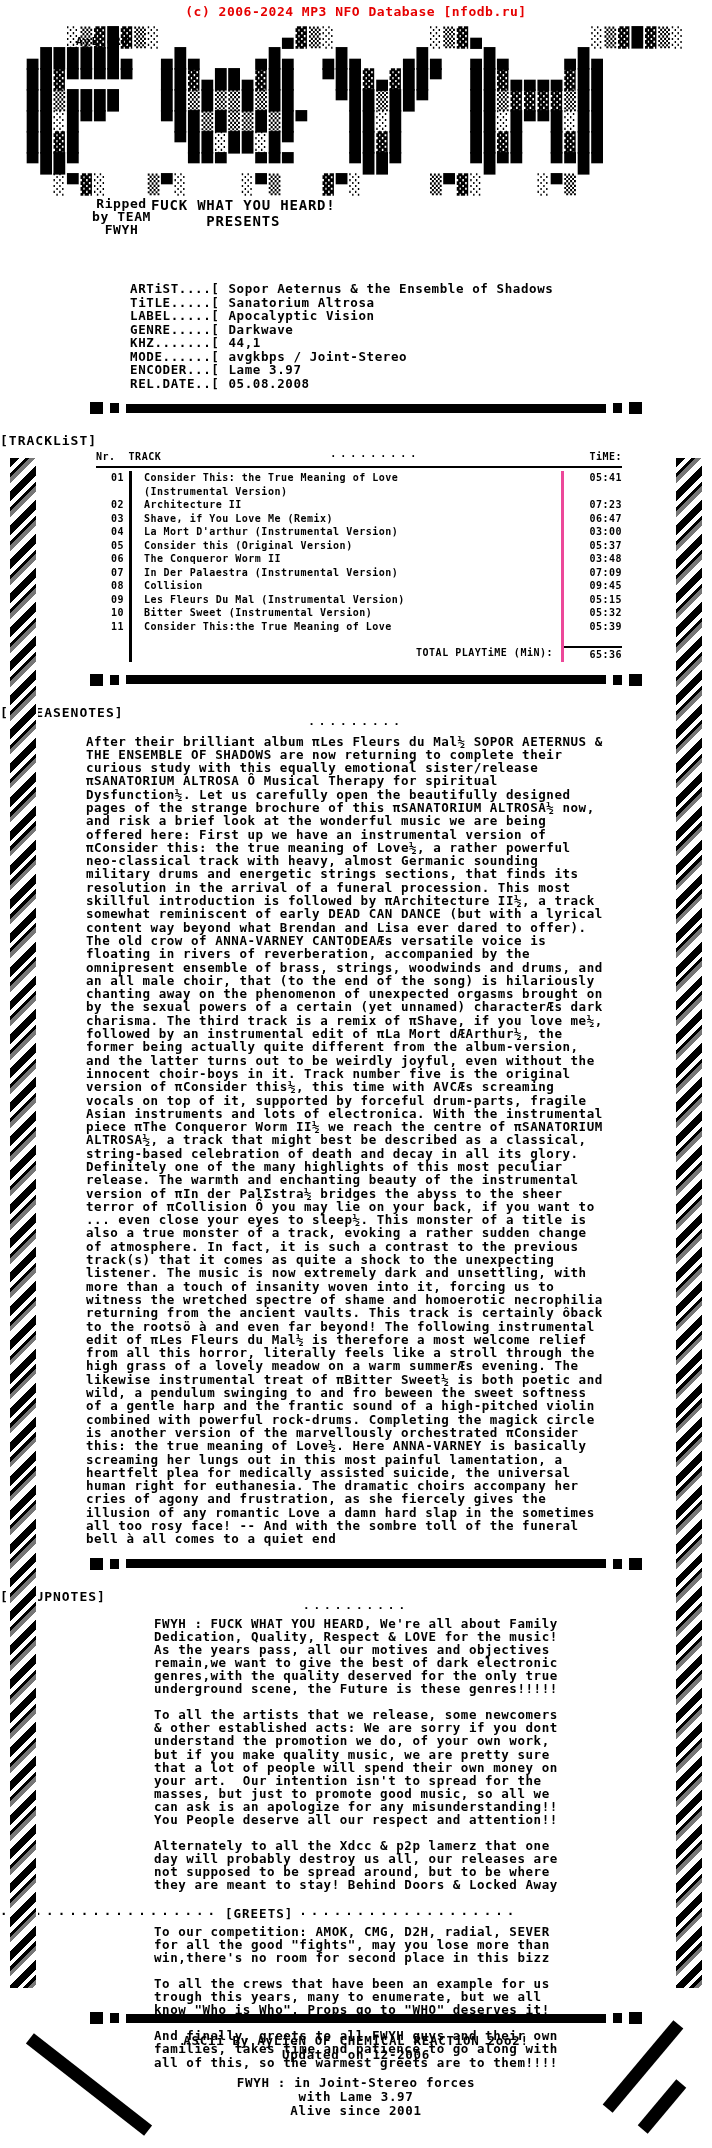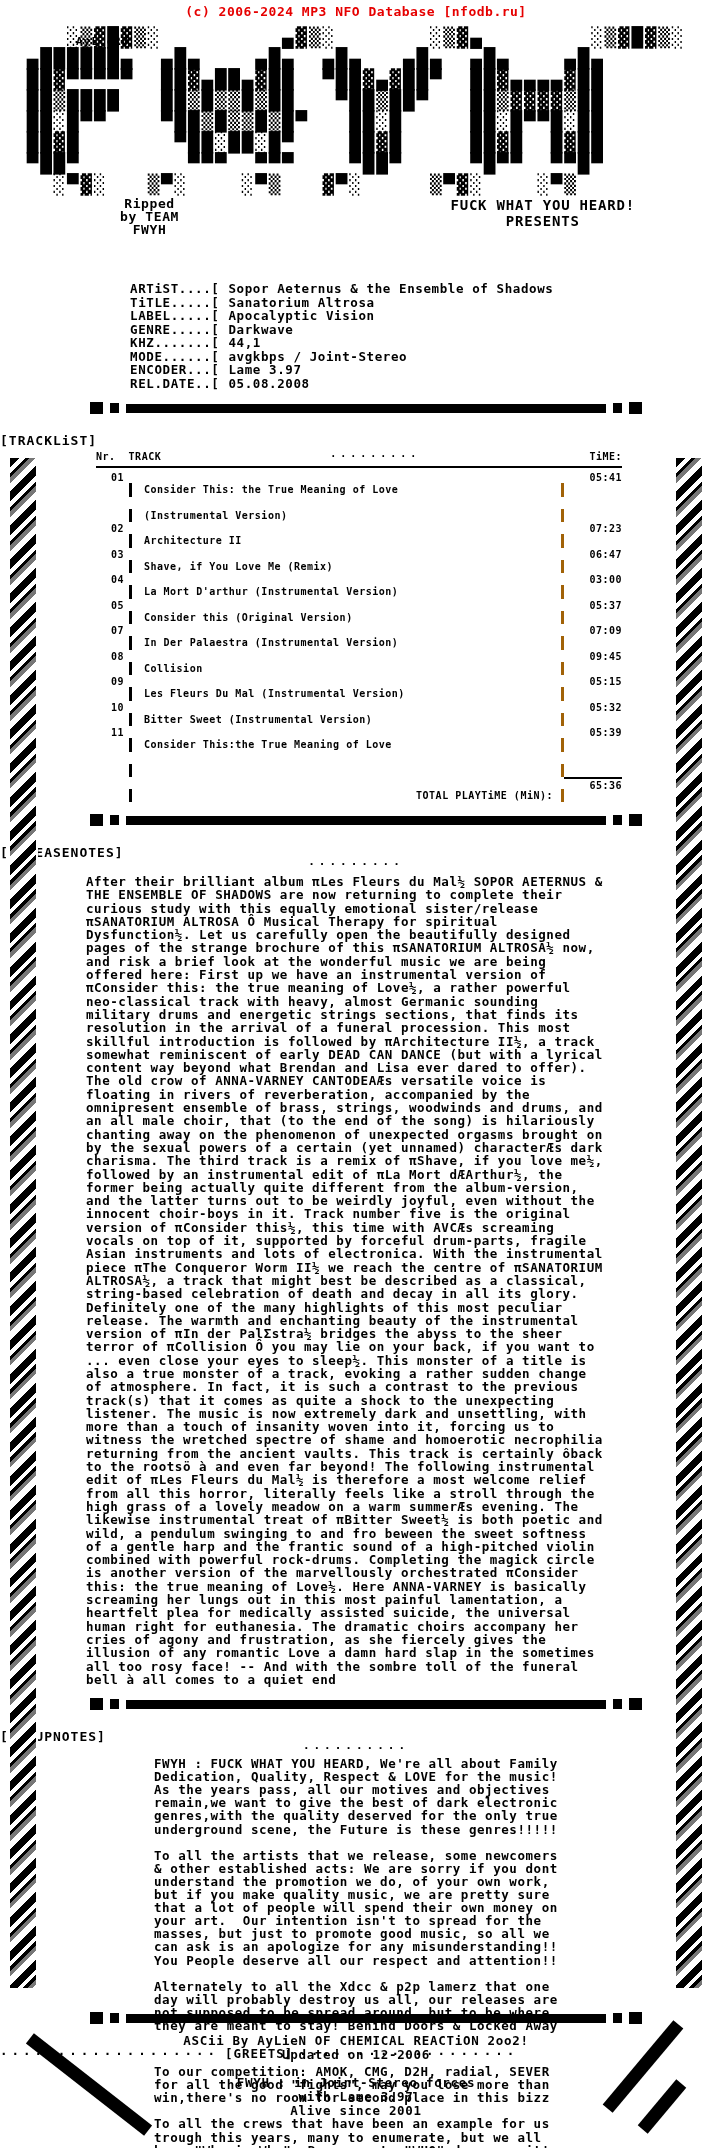--- a/index.html
+++ b/index.html
@@ -13,21 +13,21 @@
     padding-top:4px; text-align:center; color:#e60000;
     font-size:13px; letter-spacing:0.5px;
   }
   
   .logo-wrap { position:relative; margin-top:8px; }
   .crew-tag { position:absolute; left:76px; top:8px; font-size:11px; letter-spacing:1px; }
   .logo-art {
     margin:4px auto 0; width:max-content; text-align:left;
     font-size:19px; line-height:21px; letter-spacing:2px;
   }
-  .captions { display:flex; justify-content:space-between; padding:2px 60px 0 120px; }
+  .captions { display:flex; justify-content:flex-start; padding:2px 60px 0 92px; }
   .ripped { text-align:center; font-size:13px; line-height:13px; letter-spacing:0.6px; }
   .presents { text-align:center; font-size:14px; line-height:16px; letter-spacing:0.8px; margin-right:17px; }
   
   .release-info { margin:46px 0 0 130px; font-size:12.5px; line-height:13.5px; letter-spacing:0.6px; }
   .ri-row { white-space:pre; }
   .ri-value { margin-left:9px; }
   
   .divider { display:flex; align-items:center; gap:7px; margin:12px 70px 0 90px; }
   .d-sq    { width:13px; height:12px; background:#000; flex:0 0 auto; }
   .d-sq-s  { width:9px;  height:10px; background:#000; flex:0 0 auto; }
@@ -36,22 +36,22 @@
   .section-dots  { text-align:center; font-size:11px; letter-spacing:4px; line-height:9px; }
   
   .tracklist { margin:2px 90px 0 96px; font-size:10px; letter-spacing:0.5px; }
   .tl-header { display:flex; align-items:baseline; line-height:14px; }
   .tl-h-left { white-space:pre; }
   .tl-h-dots { flex:1; text-align:center; letter-spacing:4px; }
   .tl-h-right{ }
   .tl-rule { border-top:2px solid #000; margin:2px 0 3px; }
   .track-row { display:flex; line-height:13.5px; }
   .tr-nr    { width:28px; text-align:right; padding-right:5px; flex:0 0 auto; }
-  .tr-title { flex:1 1 auto; border-left:3px solid #000; border-right:3px solid #a16207;
-              padding-left:12px; padding-right:4px; white-space:pre; overflow:hidden;margin-top:12px; }
+  .tr-title { flex:1 1 auto; border-left:3px solid #000; border-right:3px solid #ec4899;
+              padding-left:12px; padding-right:4px; white-space:pre; overflow:hidden; }
   .tr-time  { width:58px; text-align:right; flex:0 0 auto; }
   .tr-total-label { text-align:right; padding-right:8px; }
   .tr-time-total { border-top:2px solid #000; }
   .row-spacer { height:13px; }
   
   .notes-body {
     margin:6px 0 0 86px; font-size:12.5px; line-height:13.3px;
     letter-spacing:0.55px; white-space:pre;
   }
   .group-body, .greets-body {
@@ -161,20 +161,25 @@
       </div>
     <div class="track-row">
         <span class="tr-nr">04</span>
         <span class="tr-title">La Mort D'arthur (Instrumental Version)</span>
         <span class="tr-time">03:00</span>
       </div>
     <div class="track-row">
         <span class="tr-nr">05</span>
         <span class="tr-title">Consider this (Original Version)</span>
         <span class="tr-time">05:37</span>
+      </div>
+    <div class="track-row">
+        <span class="tr-nr">06</span>
+        <span class="tr-title">The Conqueror Worm II</span>
+        <span class="tr-time">03:48</span>
       </div>
     <div class="track-row">
         <span class="tr-nr">07</span>
         <span class="tr-title">In Der Palaestra (Instrumental Version)</span>
         <span class="tr-time">07:09</span>
       </div>
     <div class="track-row">
         <span class="tr-nr">08</span>
         <span class="tr-title">Collision</span>
         <span class="tr-time">09:45</span>

